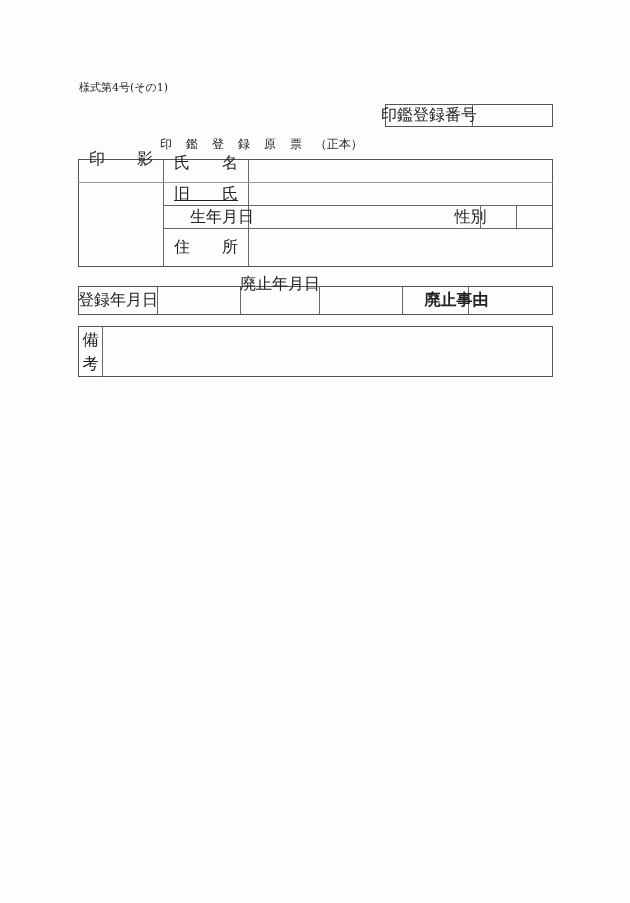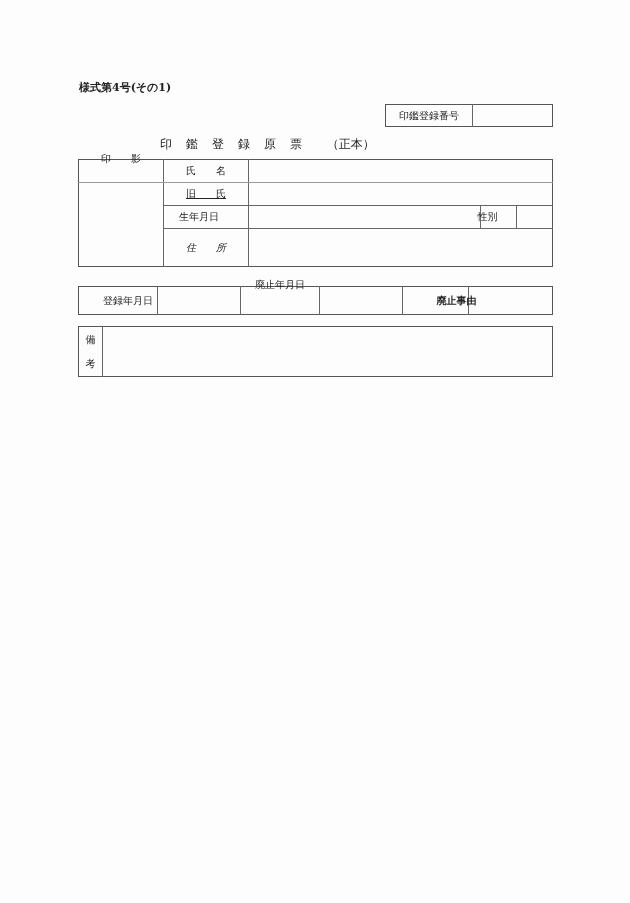--- a/index.html
+++ b/index.html
@@ -9,74 +9,74 @@
     position: relative;
     font-family: "DejaVu Serif", "Liberation Serif", serif;
     color: #222;
     font-size: 11px;
     overflow: hidden;
   }
   .abs { position: absolute; }
   .box { position: absolute; border: 1px solid #555; box-sizing: border-box; }
   .hl { position: absolute; height: 0; border-top: 1px solid #666; }
   .vl { position: absolute; width: 0; border-left: 1px solid #666; }
-  .lbl { position: absolute; display: flex; align-items: center; justify-content: center; white-space: nowrap; font-size: 10px; }
+  .lbl { position: absolute; display: flex; align-items: center; justify-content: center; white-space: nowrap; font-size: 16px; }
   .cell-input { position: absolute; }
 </style>
 </head>
 <body>
 
-<div class="abs" style="left:79px; top:80px; font-size:11px;font-weight:bold;">様式第4号(その1)</div>
+<div class="abs" style="left:79px; top:80px; font-size:11px;">様式第4号(その1)</div>
 
 <div class="box" style="left:385px; top:104px; width:168px; height:23px;"></div>
 <div class="vl" style="left:472px; top:104px; height:23px;"></div>
 <div class="lbl" style="left:386px; top:105px; width:86px; height:21px;">印鑑登録番号</div>
 <div class="cell-input" style="left:473px; top:105px; width:79px; height:21px;"></div>
 
 <div class="abs" style="left:160px; top:136px; font-size:12px; white-space:nowrap;">
   <span style="letter-spacing:1px;font-family:Liberation Serif, serif;">印　鑑　登　録　原　票</span>
-  <span style="margin-left:20px;">（正本）</span>
+  <span style="margin-left:8px;">（正本）</span>
 </div>
 
 <div class="box" style="left:78px; top:159px; width:475px; height:108px;"></div>
 
 <div class="vl" style="left:163px; top:159px; height:108px;"></div>
 <div class="vl" style="left:248px; top:159px; height:108px;"></div>
 <div class="vl" style="left:480px; top:205px; height:23px;"></div>
 <div class="vl" style="left:516px; top:205px; height:23px;"></div>
 
 <div class="hl" style="left:78px; top:182px; width:475px; border-top-color:#999;"></div>
 <div class="hl" style="left:163px; top:205px; width:390px;"></div>
 <div class="hl" style="left:163px; top:228px; width:390px;"></div>
 
 <div class="lbl" style="left:79px; top:148px; width:84px; height:22px;">印　　影</div>
 <div class="cell-input" style="left:79px; top:183px; width:84px; height:83px;"></div>
 
-<div class="lbl" style="left:164px; top:160px; width:84px; height:22px;">氏　　名</div>
+<div class="lbl" style="left:164px; top:152px; width:84px; height:22px;">氏　　名</div>
 <div class="cell-input" style="left:249px; top:160px; width:303px; height:22px;"></div>
 
 <div class="lbl" style="left:164px; top:183px; width:84px; height:22px;text-decoration:underline;">旧　　氏</div>
 <div class="cell-input" style="left:249px; top:183px; width:303px; height:22px;"></div>
 
-<div class="lbl" style="left:157px; top:206px; width:84px; height:22px;">生年月日</div>
+<div class="lbl" style="left:180px; top:206px; width:84px; height:22px;">生年月日</div>
 <div class="cell-input" style="left:249px; top:206px; width:231px; height:22px;"></div>
-<div class="lbl" style="left:470px; top:206px; width:35px; height:22px;">性別</div>
+<div class="lbl" style="left:453px; top:206px; width:35px; height:22px;">性別</div>
 <div class="cell-input" style="left:517px; top:206px; width:35px; height:22px;"></div>
 
-<div class="lbl" style="left:164px; top:229px; width:84px; height:37px;font-style:italic;">住　　所</div>
+<div class="lbl" style="left:164px; top:229px; width:84px; height:37px;">住　　所</div>
 <div class="cell-input" style="left:249px; top:229px; width:303px; height:37px;"></div>
 
 <div class="box" style="left:78px; top:286px; width:475px; height:29px;"></div>
 <div class="vl" style="left:157px; top:286px; height:29px;"></div>
 <div class="vl" style="left:240px; top:286px; height:29px;"></div>
 <div class="vl" style="left:319px; top:286px; height:29px;"></div>
 <div class="vl" style="left:402px; top:286px; height:29px;"></div>
 <div class="vl" style="left:468px; top:286px; height:29px;"></div>
 
-<div class="lbl" style="left:89px; top:287px; width:78px; height:27px;font-family:Liberation Mono, monospace;">登録年月日</div>
+<div class="lbl" style="left:79px; top:287px; width:78px; height:27px;font-family:Liberation Mono, monospace;">登録年月日</div>
 <div class="cell-input" style="left:158px; top:287px; width:82px; height:27px;"></div>
 <div class="lbl" style="left:241px; top:271px; width:78px; height:27px;">廃止年月日</div>
 <div class="cell-input" style="left:320px; top:287px; width:82px; height:27px;"></div>
 <div class="lbl" style="left:424px; top:287px; width:65px; height:27px;font-weight:bold;">廃止事由</div>
 <div class="cell-input" style="left:469px; top:287px; width:83px; height:27px;"></div>
 
 <div class="box" style="left:78px; top:326px; width:475px; height:51px;"></div>
 <div class="vl" style="left:102px; top:326px; height:51px;"></div>
 <div class="lbl" style="left:79px; top:332px; width:23px; height:16px;">備</div>
 <div class="lbl" style="left:79px; top:356px; width:23px; height:16px;">考</div>

